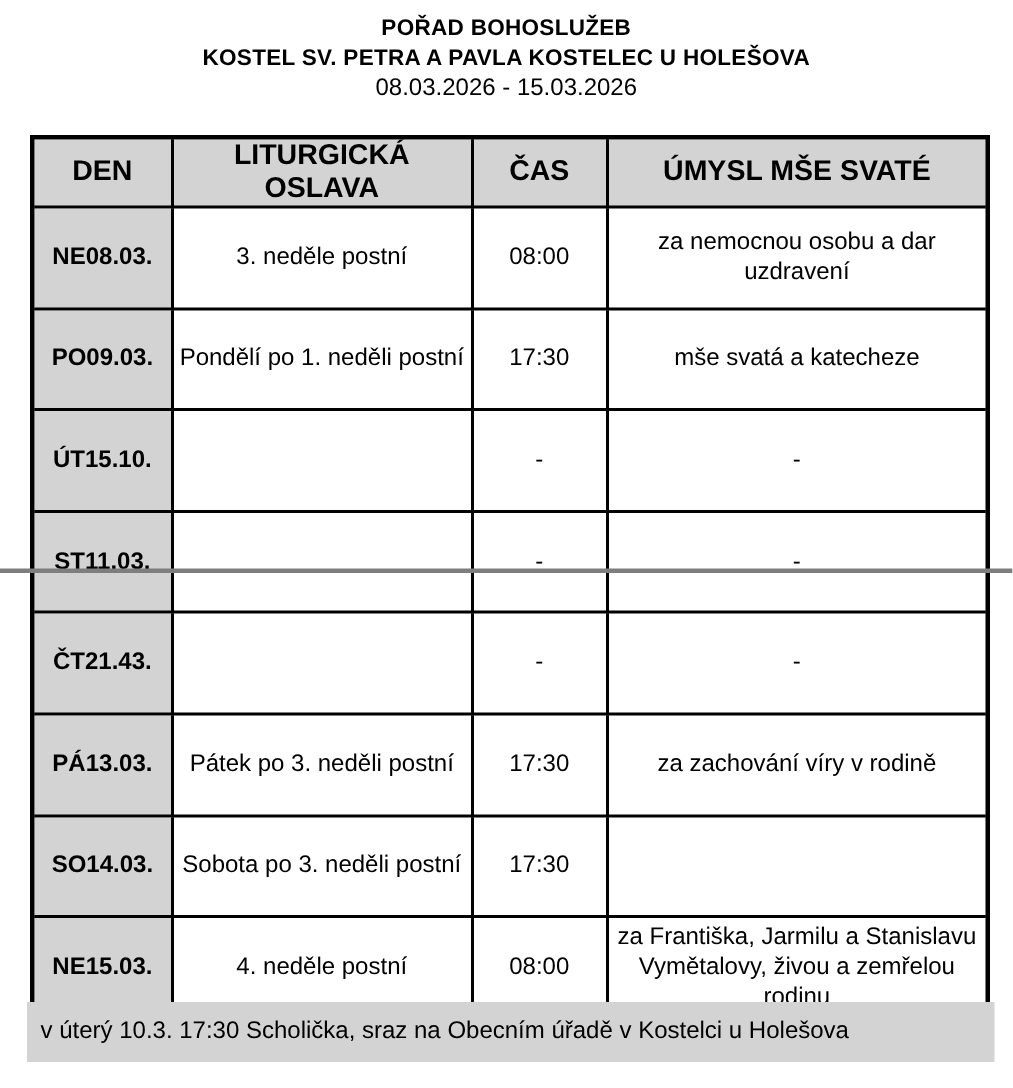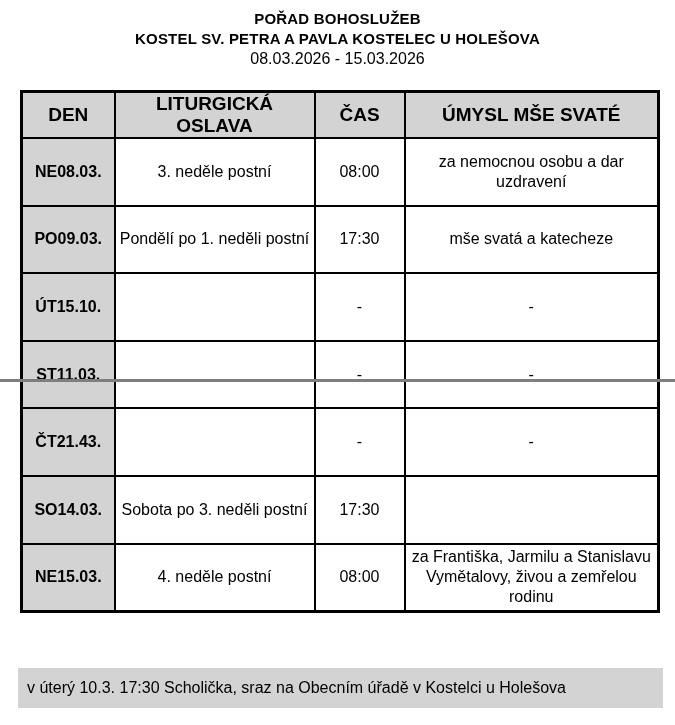--- a/index.html
+++ b/index.html
@@ -130,20 +130,26 @@
         <td class="time-cell">-</td>
         <td class="int-cell">-</td>
       </tr>
       <tr>
         <td class="day-cell"><span>ČT</span><span class="day-date">21.43.</span></td>
         <td class="lit-cell"></td>
         <td class="time-cell">-</td>
         <td class="int-cell">-</td>
       </tr>
       <tr>
+        <td class="day-cell"><span>PÁ</span><span class="day-date">13.03.</span></td>
+        <td class="lit-cell">Pátek po 3. neděli postní</td>
+        <td class="time-cell">17:30</td>
+        <td class="int-cell">za zachování víry v rodině</td>
+      </tr>
+      <tr>
         <td class="day-cell"><span>SO</span><span class="day-date">14.03.</span></td>
         <td class="lit-cell">Sobota po 3. neděli postní</td>
         <td class="time-cell">17:30</td>
         <td class="int-cell"></td>
       </tr>
       <tr>
         <td class="day-cell"><span>NE</span><span class="day-date">15.03.</span></td>
         <td class="lit-cell">4. neděle postní</td>
         <td class="time-cell">08:00</td>
         <td class="int-cell">za Františka, Jarmilu a Stanislavu Vymětalovy, živou a zemřelou rodinu</td>

